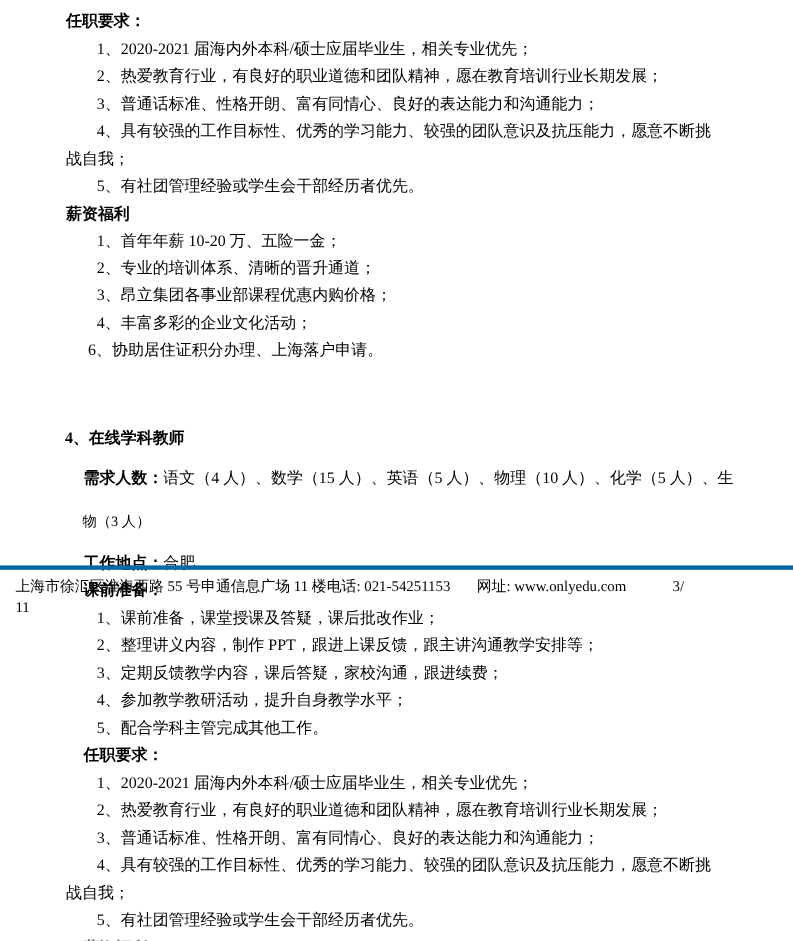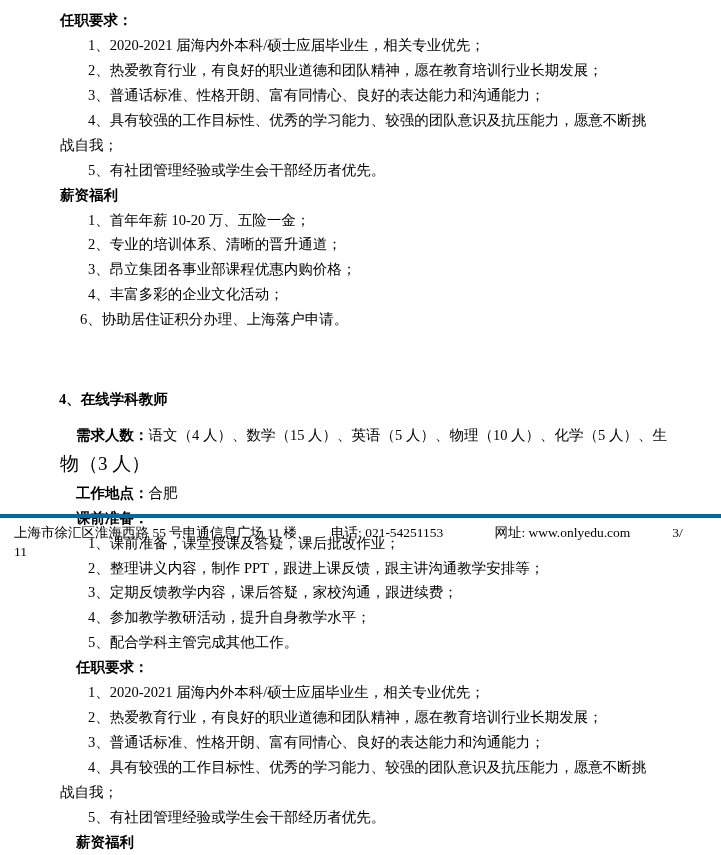--- a/index.html
+++ b/index.html
@@ -58,43 +58,43 @@
     font-family: Liberation Serif, serif;
   }
   .field-label {
     font-weight: bold;
   }
   .field-value {
     font-weight: normal;
   }
   .field-cont {
     padding-left: 36px;
-    font-size: 19px;
-    margin: 0;
+    font-size: 13px;
+    margin: 15px;
   }
   .footer {
     position: absolute;
     left: 0;
     right: 0;
     bottom: 0;
     height: 130px;
     border-top: 4px solid #0369a1;
     box-sizing: border-box;
     padding: 6px 14px 0 14px;
     font-size: 13.5px;
     color: #000000;
   }
   .footer-line {
     display: flex;
     align-items: baseline;
     white-space: nowrap;
   }
   .footer-addr { }
-  .footer-tel { margin-left: 34px; }
-  .footer-web { margin-left: 51px; }
+  .footer-tel { }
+  .footer-web { margin-left: 24px; }
   .footer-page { margin-left: 42px; }
   .footer-page2 { display: block; margin-top: 2px; }
   .sidebar-strip {
     position: absolute;
     top: 0;
     left: 0;
     width: 3px;
     height: 855px;
     background: #ffffff;
   }

